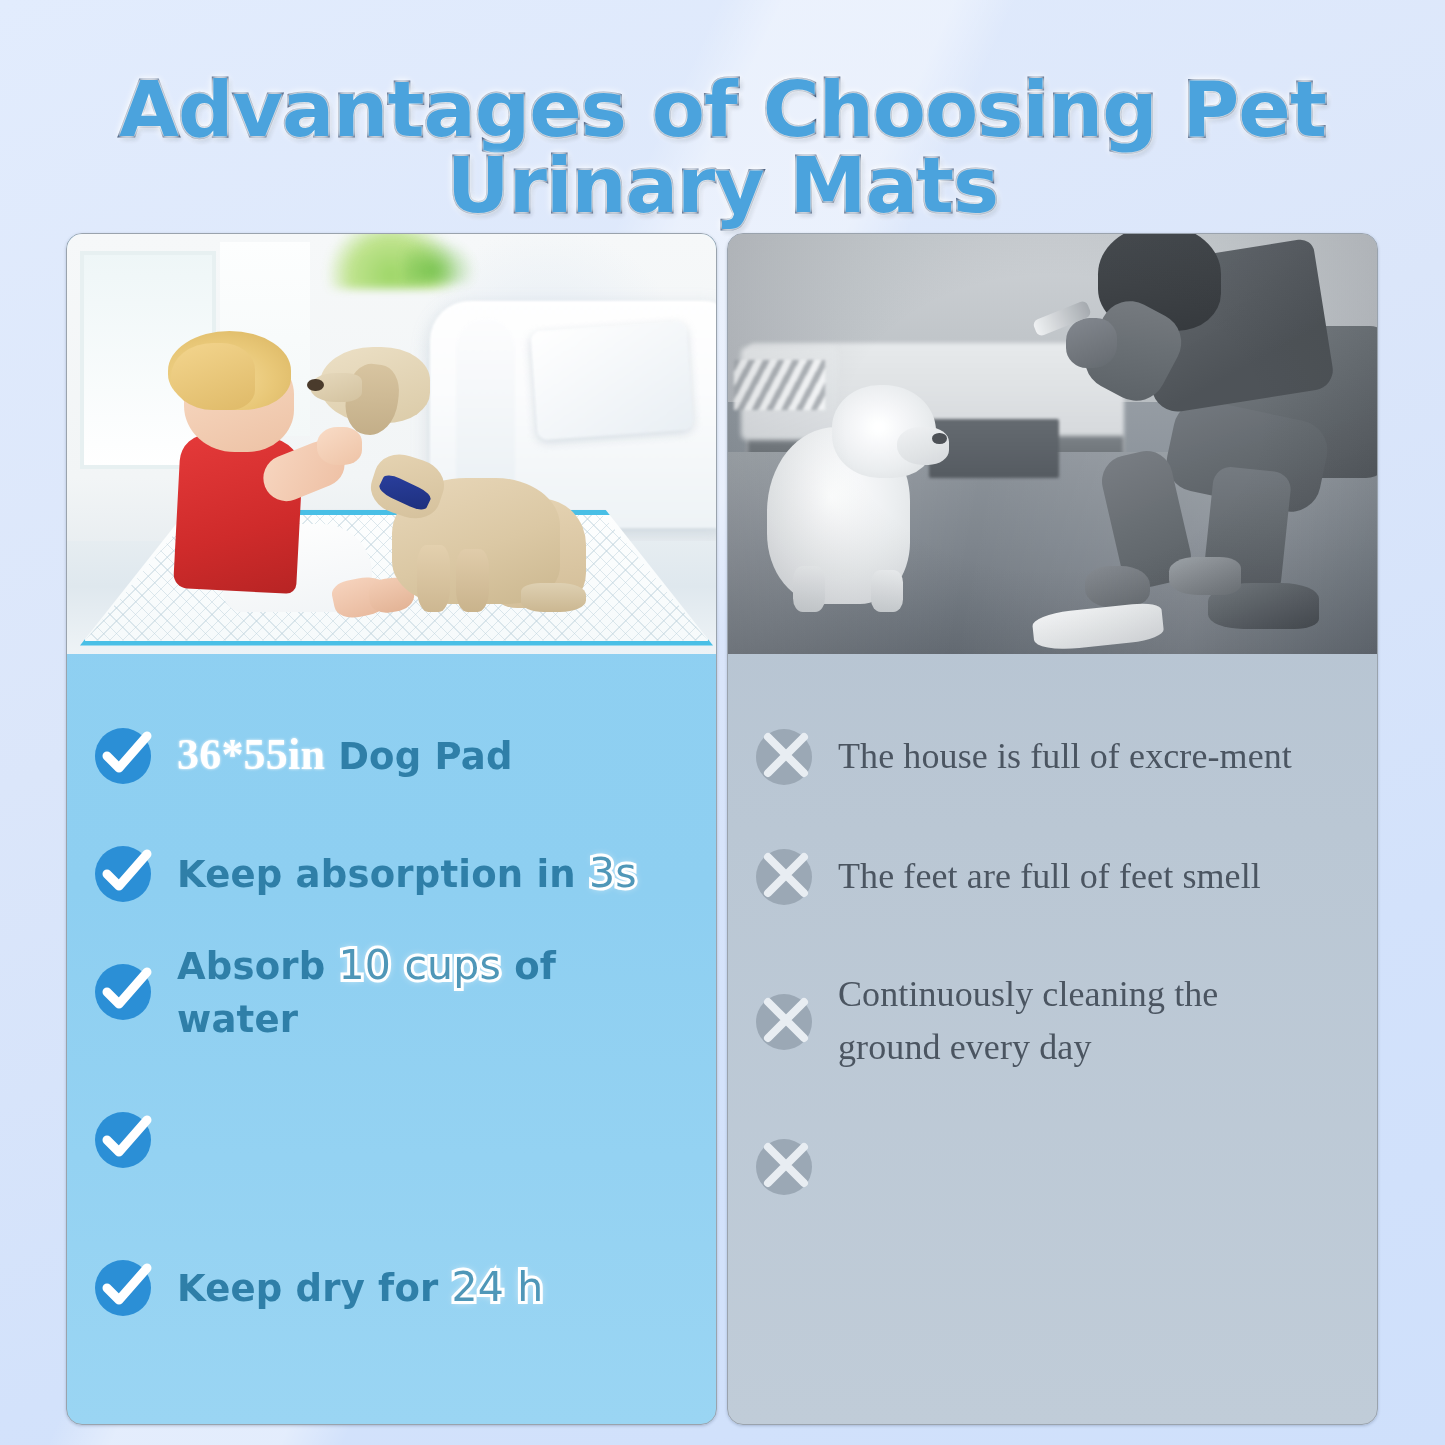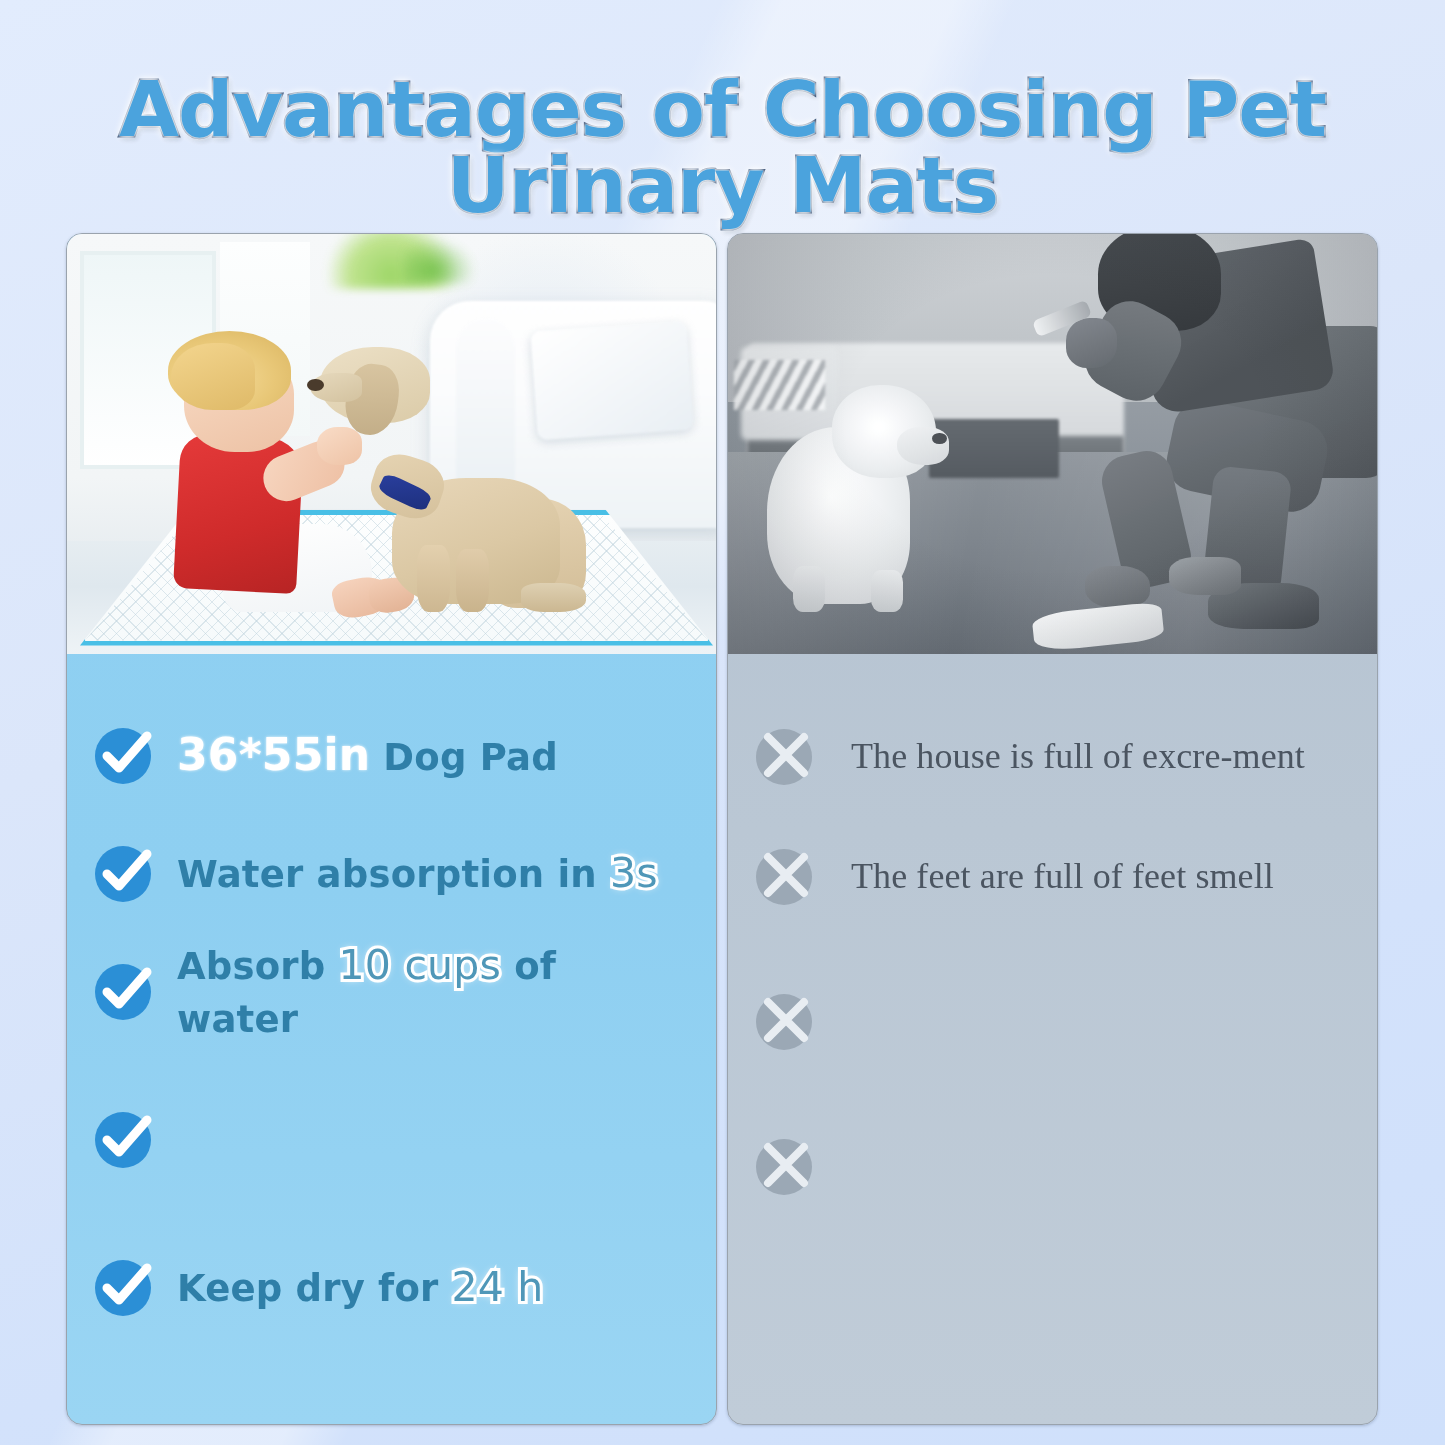--- a/index.html
+++ b/index.html
@@ -180,31 +180,32 @@
   .badge svg{display:block;width:62px;height:62px;overflow:visible;}
 
   .txt-good{
     font-family:"DejaVu Sans",sans-serif;
     font-size:37px;font-weight:bold;color:#2f7fa8;
     letter-spacing:.2px;line-height:1.42;
   }
   .txt-good .hi{
     color:#ffffff;font-size:44px;
     text-shadow:0 0 3px rgba(255,255,255,.9);
+    font-family:Liberation Serif, serif;
   }
   .txt-good .hi-out{
     color:#4f97b8;font-size:41px;font-weight:normal;
     -webkit-text-stroke:6px #ffffff;
     paint-order:stroke fill;
     text-shadow:0 0 4px #ffffff,0 0 8px #ffffff;
   }
 
   .txt-bad{
     font-family:"Liberation Serif",serif;
-    font-size:36px;color:#4b5561;line-height:1.46;letter-spacing:.1px;margin-left:13px;
+    font-size:36px;color:#4b5561;line-height:1.46;letter-spacing:.1px;
   }
 </style>
 </head>
 <body>
 
 <div class="canvas">
 
   <div class="title-wrap">
     <span class="title">Advantages of Choosing Pet Urinary Mats</span>
   </div>
@@ -262,21 +263,21 @@
         </div>
 
         <div class="row">
           <span class="badge">
             <svg viewBox="0 0 62 62">
               <circle cx="30" cy="32" r="28" fill="#2b8fd6"></circle>
               <path d="M14 32 L26 44 L54 12" fill="none" stroke="#ffffff" stroke-width="9" stroke-linecap="round" stroke-linejoin="round"></path>
             </svg>
           </span>
           <span class="txt-good">
-            <span>Water absorption in </span><span class="hi-out">3s</span>
+            <span>Keep absorption in </span><span class="hi-out">3s</span>
           </span>
         </div>
 
         <div class="row">
           <span class="badge">
             <svg viewBox="0 0 62 62">
               <circle cx="30" cy="32" r="28" fill="#2b8fd6"></circle>
               <path d="M14 32 L26 44 L54 12" fill="none" stroke="#ffffff" stroke-width="9" stroke-linecap="round" stroke-linejoin="round"></path>
             </svg>
           </span>
@@ -366,20 +367,22 @@
         </div>
 
 
         <div class="row tall">
           <span class="badge">
             <svg viewBox="0 0 62 62">
               <circle cx="30" cy="32" r="28" fill="#9ba8b5"></circle>
               <path d="M14 48 L50 12 M14 12 L50 48" fill="none" stroke="#e8edf2" stroke-width="8" stroke-linecap="round"></path>
             </svg>
           </span>
+          <span class="txt-bad" style="white-space:pre-line">Continuously cleaning the
+ground every day</span>
         </div>
 
         <div class="row">
           <span class="badge">
             <svg viewBox="0 0 62 62">
               <circle cx="30" cy="32" r="28" fill="#9ba8b5"></circle>
               <path d="M14 48 L50 12 M14 12 L50 48" fill="none" stroke="#e8edf2" stroke-width="8" stroke-linecap="round"></path>
             </svg>
           </span>
         </div>

